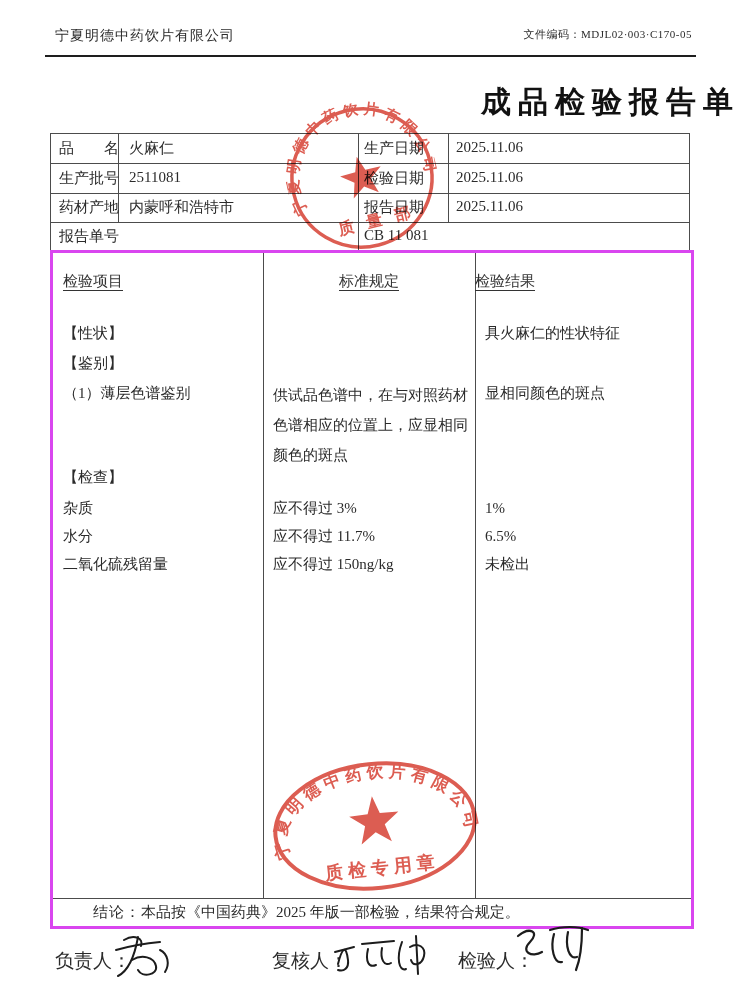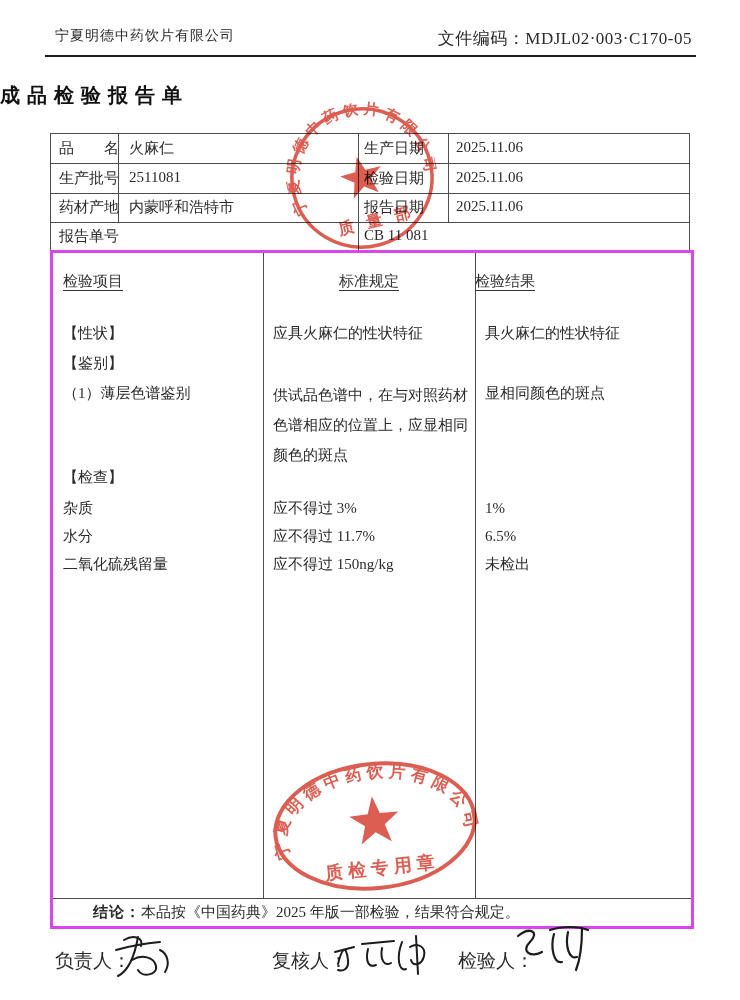--- a/index.html
+++ b/index.html
@@ -1,26 +1,26 @@
 <!DOCTYPE html>
 <html><head>
 <meta charset="utf-8">
 <style>
   html,body{margin:0;padding:0;background:#ffffff;}
   .page{position:relative;width:740px;height:1000px;background:#ffffff;overflow:hidden;
         font-family:"Liberation Serif","DejaVu Serif",serif;color:#2b2b2b;font-size:15px;}
 
   
   .hdr-company{position:absolute;left:55px;top:27px;font-size:14px;letter-spacing:1px;}
-  .hdr-code{position:absolute;right:48px;top:27px;font-size:17px;letter-spacing:.5px;}
+  .hdr-code{position:absolute;right:48px;top:27px;font-size:11px;letter-spacing:.5px;}
   .hdr-rule{position:absolute;left:45px;right:44px;top:55px;height:2px;background:#1e1e1e;}
 
   
-  .title{position:absolute;left:0;right:0;top:82px;text-align:left;
-         font-size:20px;font-weight:bold;letter-spacing:7px;color:#111;}
+  .title{position:absolute;left:0;right:0;top:82px;text-align:right;
+         font-size:30px;font-weight:bold;letter-spacing:7px;color:#111;}
 
   
   .hline{position:absolute;left:0;right:0;height:1px;background:#4c4c4c;}
   .vline{position:absolute;top:0;width:1px;background:#4c4c4c;}
   .cell{position:absolute;white-space:pre;}
 
   
   .t1{position:absolute;left:50px;top:133px;width:638px;height:117px;border:1px solid #4c4c4c;}
   .t1 .h1{top:29px}.t1 .h2{top:59px}.t1 .h3{top:88px}
   .t1 .v1{left:67px;height:88px}.t1 .v2{left:307px;height:117px}.t1 .v3{left:397px;height:88px}
@@ -35,21 +35,21 @@
   .th u{text-decoration:underline;text-underline-offset:4px;}
   .th-item{left:10px}.th-std{left:210px;width:212px;text-align:center}.th-res{left:422px;width:214px;text-align:left}
   .col-item{left:10px}.col-std{left:220px}.col-res{left:432px}
   .ln{position:absolute;line-height:20px;}
   .y-xz{top:70px}.y-jb{top:100px}.y-bc{top:130px}.y-jc{top:214px}
   .y-zz{top:245px}.y-sf{top:273px}.y-so2{top:301px}
   .wrap{white-space:normal;width:202px;line-height:30px;top:127px;}
 
   
   .concl{position:absolute;left:40px;top:650px;font-size:15px;}
-  .concl b{font-weight:bold;letter-spacing:1px;}
+  .concl b{font-weight:normal;letter-spacing:1px;}
 
   
   .stamp{position:absolute;opacity:.82;mix-blend-mode:multiply;pointer-events:none;}
   .stamp-top{left:287px;top:103px;transform:rotate(-14deg);}
   .stamp-bottom{left:268px;top:758px;transform:rotate(-6deg);}
 
   
   .sig-label{position:absolute;top:948px;font-size:19px;}
   .sl1{left:55px}.sl2{left:272px}.sl3{left:458px}
   .sig-svg{position:absolute;}
@@ -96,21 +96,20 @@
   <div class="t2">
     <div class="vline v1"></div>
     <div class="vline v2"></div>
     <div class="hline hconc"></div>
 
     <div class="th th-item"><u>检验项目</u></div>
     <div class="th th-std"><u>标准规定</u></div>
     <div class="th th-res"><u>检验结果</u></div>
 
     <span class="ln col-item y-xz">【性状】</span>
-    <span class="ln col-std  y-xz">应具火麻仁的性状特征</span>
     <span class="ln col-res  y-xz">具火麻仁的性状特征</span>
 
     <span class="ln col-item y-jb">【鉴别】</span>
 
     <span class="ln col-item y-bc">（1）薄层色谱鉴别</span>
     <span class="ln col-std wrap">供试品色谱中，在与对照药材色谱相应的位置上，应显相同颜色的斑点</span>
     <span class="ln col-res  y-bc">显相同颜色的斑点</span>
 
     <span class="ln col-item y-jc">【检查】</span>
 

